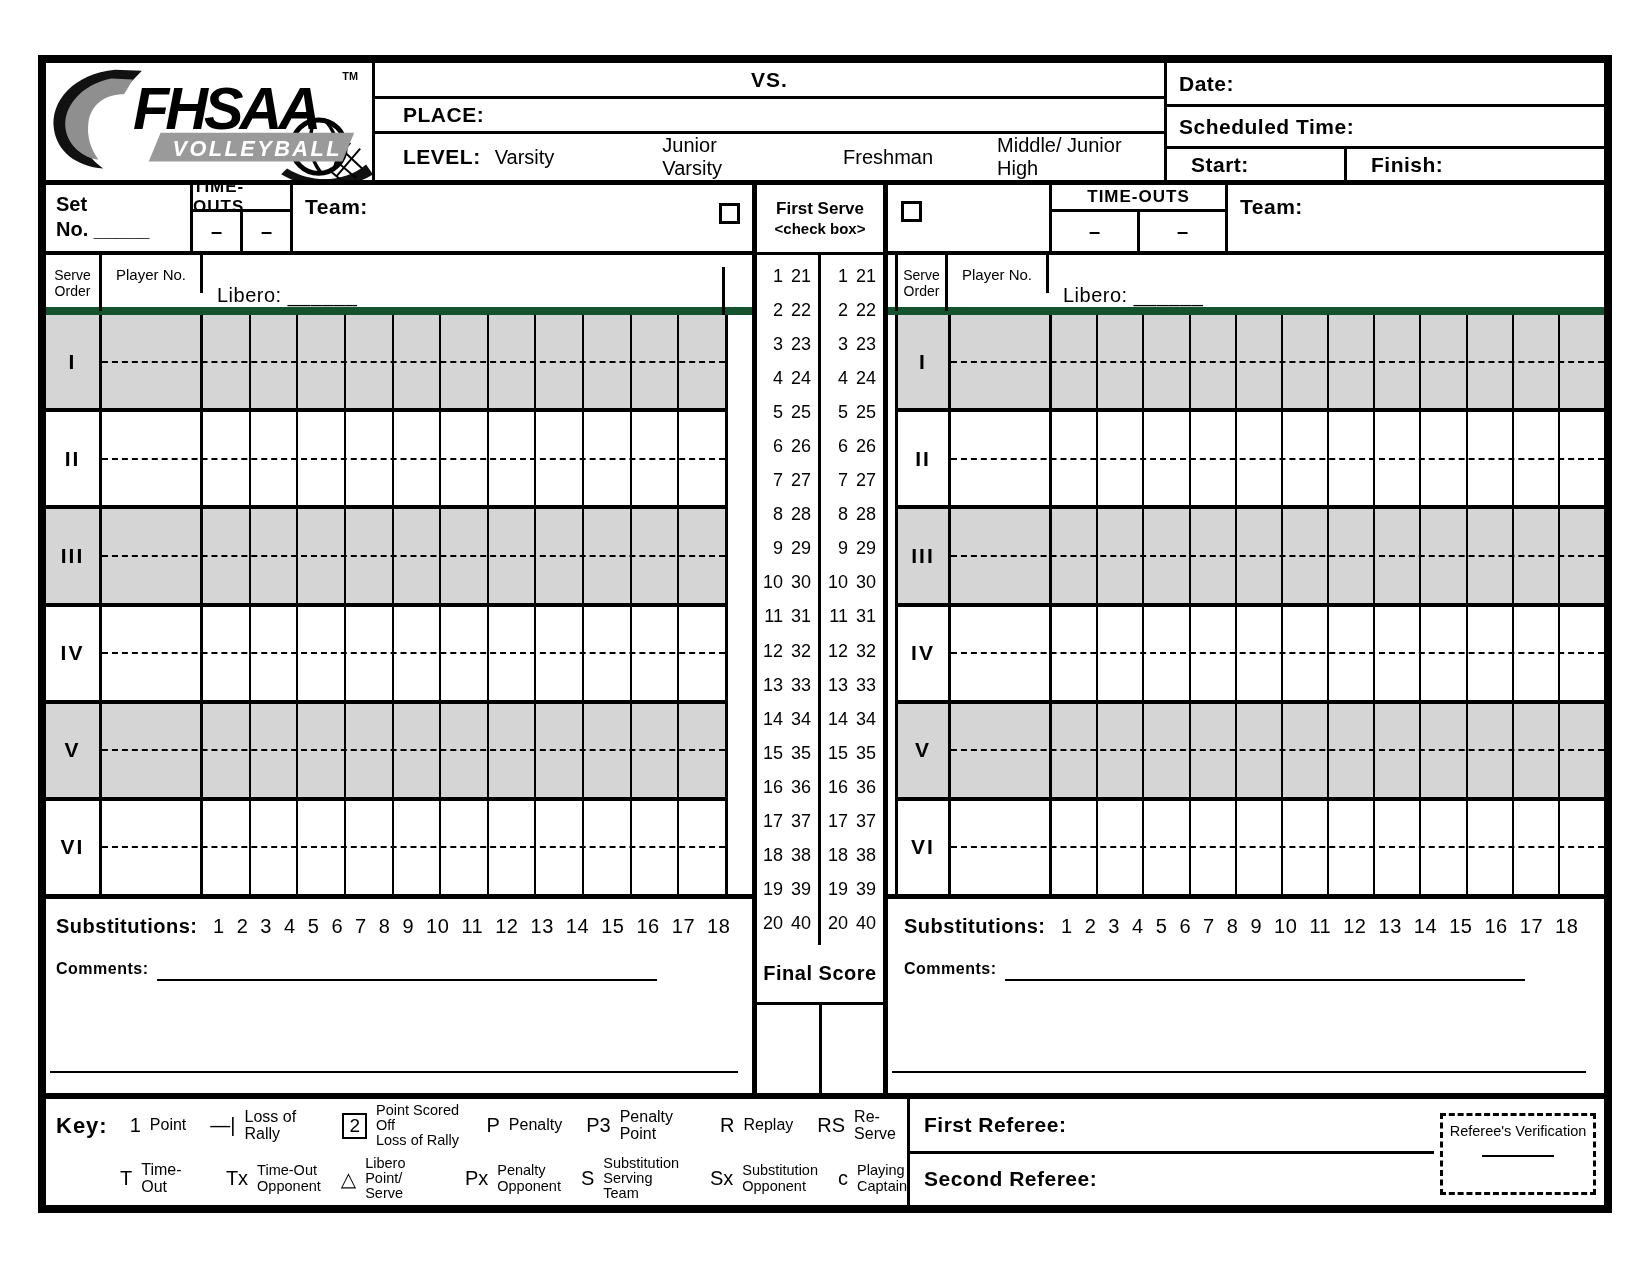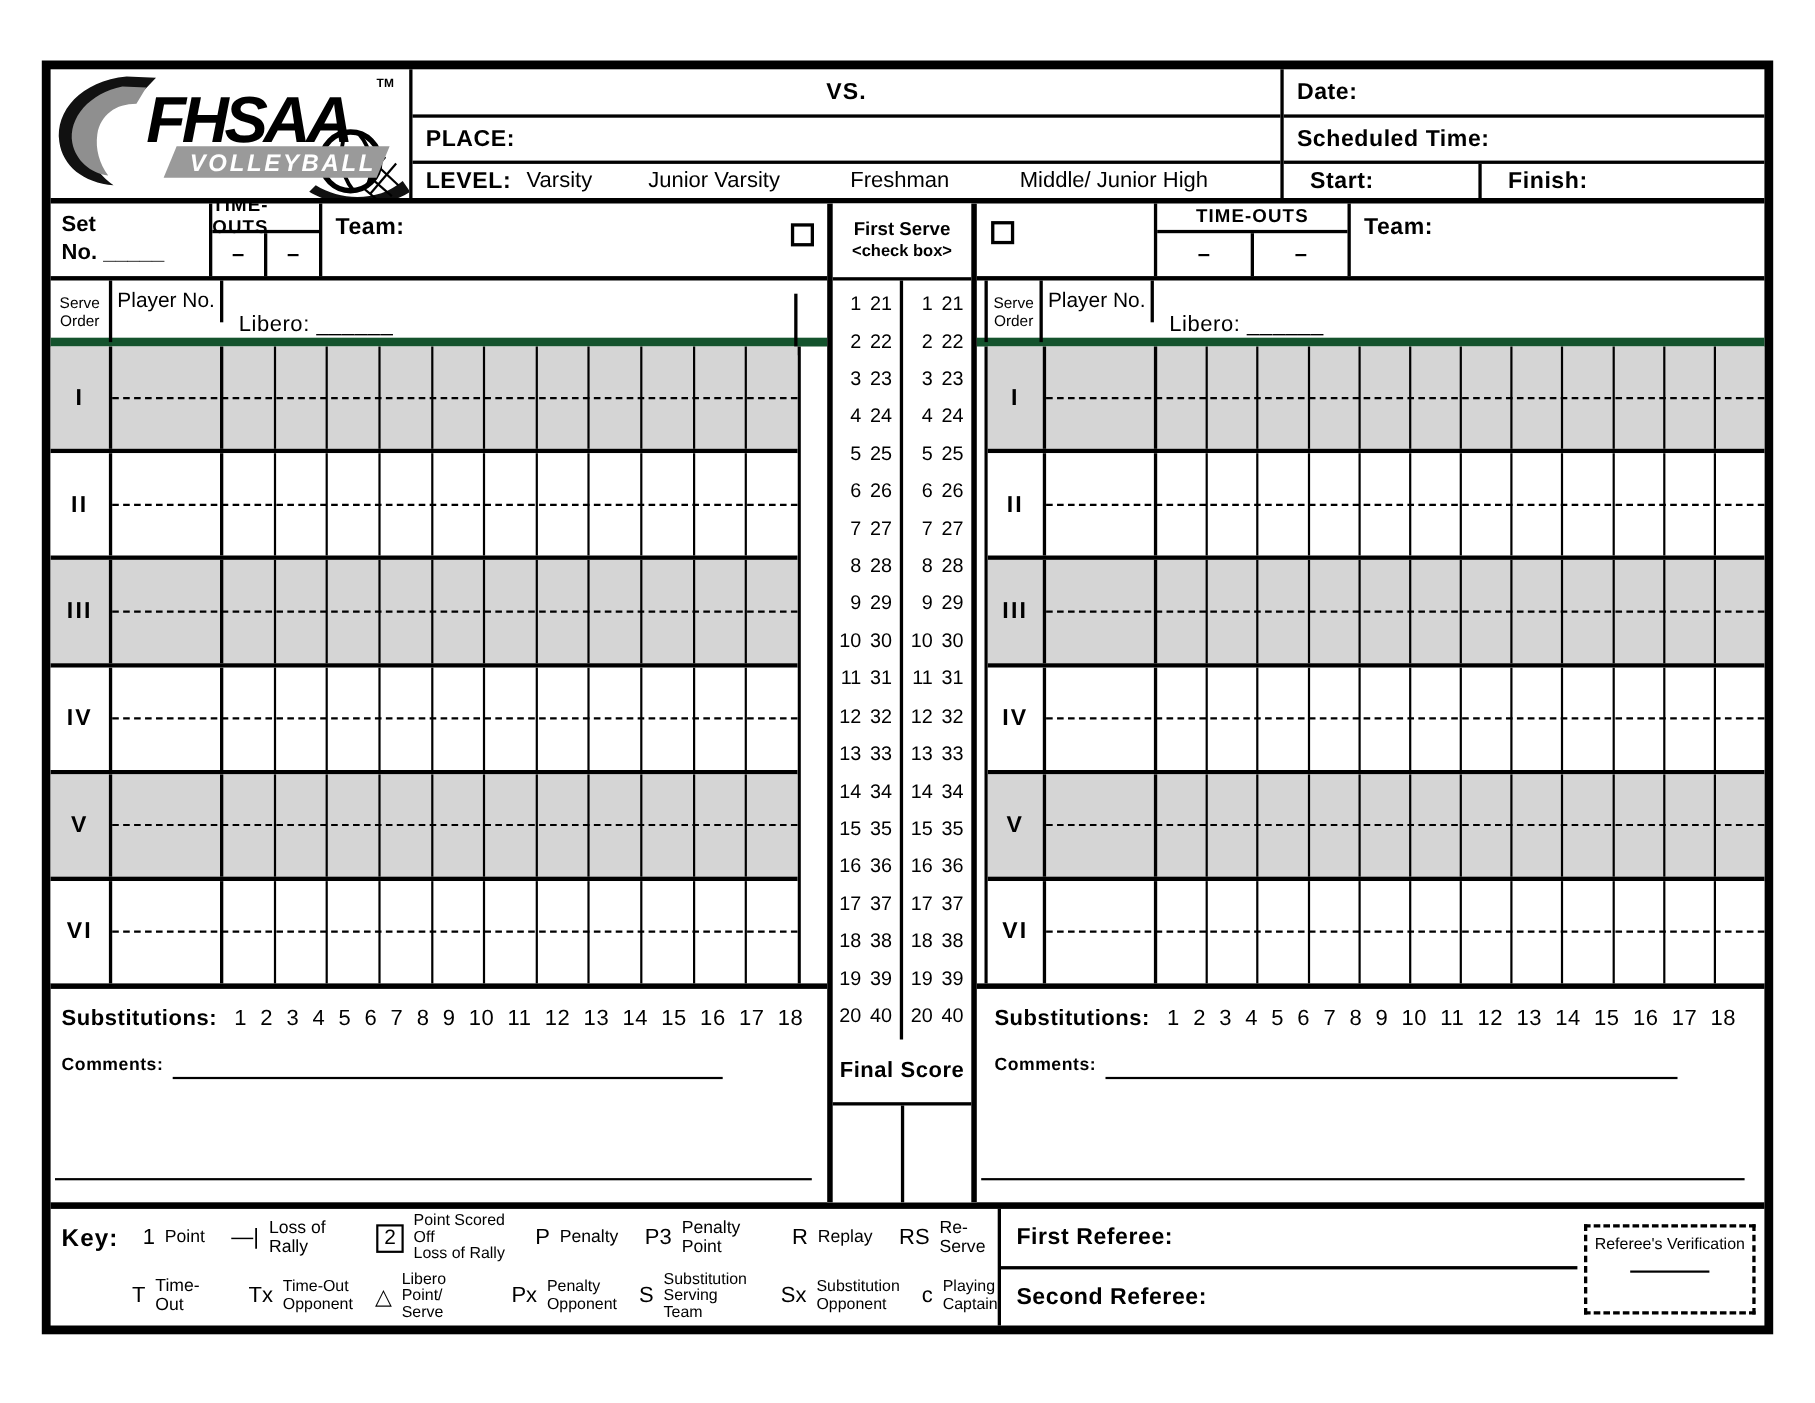--- a/index.html
+++ b/index.html
@@ -8,21 +8,21 @@
 
   
   #header-band{position:absolute;left:0;top:0;width:1558px;height:122px;border-bottom:5px solid #000;display:flex}
   .logo-cell{width:329px;border-right:3px solid #000;position:relative;overflow:hidden}
   .hdr-center{width:792px;border-right:3px solid #000;display:flex;flex-direction:column}
   .hdr-right{flex:1;display:flex;flex-direction:column}
   .h-row1{height:44px;border-bottom:3px solid #000;display:flex;align-items:center}
   .h-row2{height:42px;border-bottom:3px solid #000;display:flex;align-items:center}
   .h-row3{flex:1;display:flex;align-items:center}
   .hdr-center .h-row1{justify-content:center;font-weight:bold;font-size:21px;letter-spacing:1px}
-  .hdr-center .h-row2,.hdr-center .h-row3{padding-left:12px}
+  .hdr-center .h-row2,.hdr-center .h-row3{padding-left:28px}
   .hdr-right .h-row1,.hdr-right .h-row2{padding-left:12px}
   .lbl{font-weight:bold;font-size:21px;letter-spacing:0.5px}
   .lvl-opt{font-size:20px}
   .sf-cell{height:100%;display:flex;align-items:center;padding-left:24px}
   .sf-start{width:180px;border-right:3px solid #000}
   .sf-finish{flex:1}
 
   
   #team-band{position:absolute;left:0;top:122px;width:1558px;height:70px;border-bottom:4px solid #000}
   .set-cell{position:absolute;left:0;top:0;width:147px;height:66px;border-right:3px solid #000;padding:7px 0 0 10px;font-weight:bold;font-size:20px;line-height:1.25}
@@ -35,21 +35,21 @@
   .to-cell.first{border-right:3px solid #000}
   .team-cell{position:absolute;top:0;height:66px;padding:10px 0 0 12px;font-weight:bold;font-size:21px;letter-spacing:0.5px}
   .team-l{left:247px;width:459px}
   .team-r{left:1182px;width:376px}
   .box-r{position:absolute;left:847px;top:0;width:156px;height:66px}
   .cbx{position:absolute;width:21px;height:21px;border:3px solid #000;background:#fff}
 
   
   #libero-row{position:absolute;left:0;top:192px;width:1558px;height:60px;border-bottom:8px solid #14532d}
   .so-cell{position:absolute;top:0;height:56px;display:flex;align-items:center;justify-content:center;text-align:center;font-size:14px;line-height:1.15;border-right:3px solid #000}
-  .pn-cell{position:absolute;top:0;height:38px;display:flex;align-items:center;justify-content:center;font-size:19px;border-right:3px solid #000}
+  .pn-cell{position:absolute;top:0;height:38px;display:flex;align-items:center;justify-content:center;font-size:15px;border-right:3px solid #000}
   .lib-cell{position:absolute;top:12px;height:56px;display:flex;align-items:center;padding-left:14px;font-size:20px;letter-spacing:0.5px}
   .so-l{left:0;width:56px}.pn-l{left:56px;width:101px}.lib-l{left:157px;width:522px;border-right:3px solid #000}
   .so-r{left:849px;width:53px;border-left:3px solid #000}.pn-r{left:902px;width:101px}.lib-r{left:1003px;width:555px}
 
   
   #grid-left{position:absolute;left:0;top:252px;width:682px;height:579px;border-right:3px solid #000;display:flex;flex-direction:column}
   #grid-right{position:absolute;left:849px;top:252px;width:709px;height:579px;border-left:3px solid #000;display:flex;flex-direction:column}
   .grid-row{flex:1;display:flex;position:relative;background:#fff}
   .grid-row.shaded{background:#d5d5d5}
   .grid-row:not(:last-child){border-bottom:4px solid #000}
@@ -151,21 +151,21 @@
     <div class="hdr-center">
       <div class="h-row1">
         <span>VS.</span>
       </div>
       <div class="h-row2">
         <span class="lbl">PLACE:</span>
       </div>
       <div class="h-row3">
         <span class="lbl">LEVEL:</span>
         <span class="lvl-opt" style="margin-left:14px">Varsity</span>
-        <span class="lvl-opt" style="margin-left:51px">Junior Varsity</span>
+        <span class="lvl-opt" style="margin-left:108px">Junior Varsity</span>
         <span class="lvl-opt" style="margin-left:64px">Freshman</span>
         <span class="lvl-opt" style="margin-left:64px">Middle/ Junior High</span>
       </div>
     </div>
 
     <div class="hdr-right">
       <div class="h-row1">
         <span class="lbl">Date:</span>
       </div>
       <div class="h-row2">

